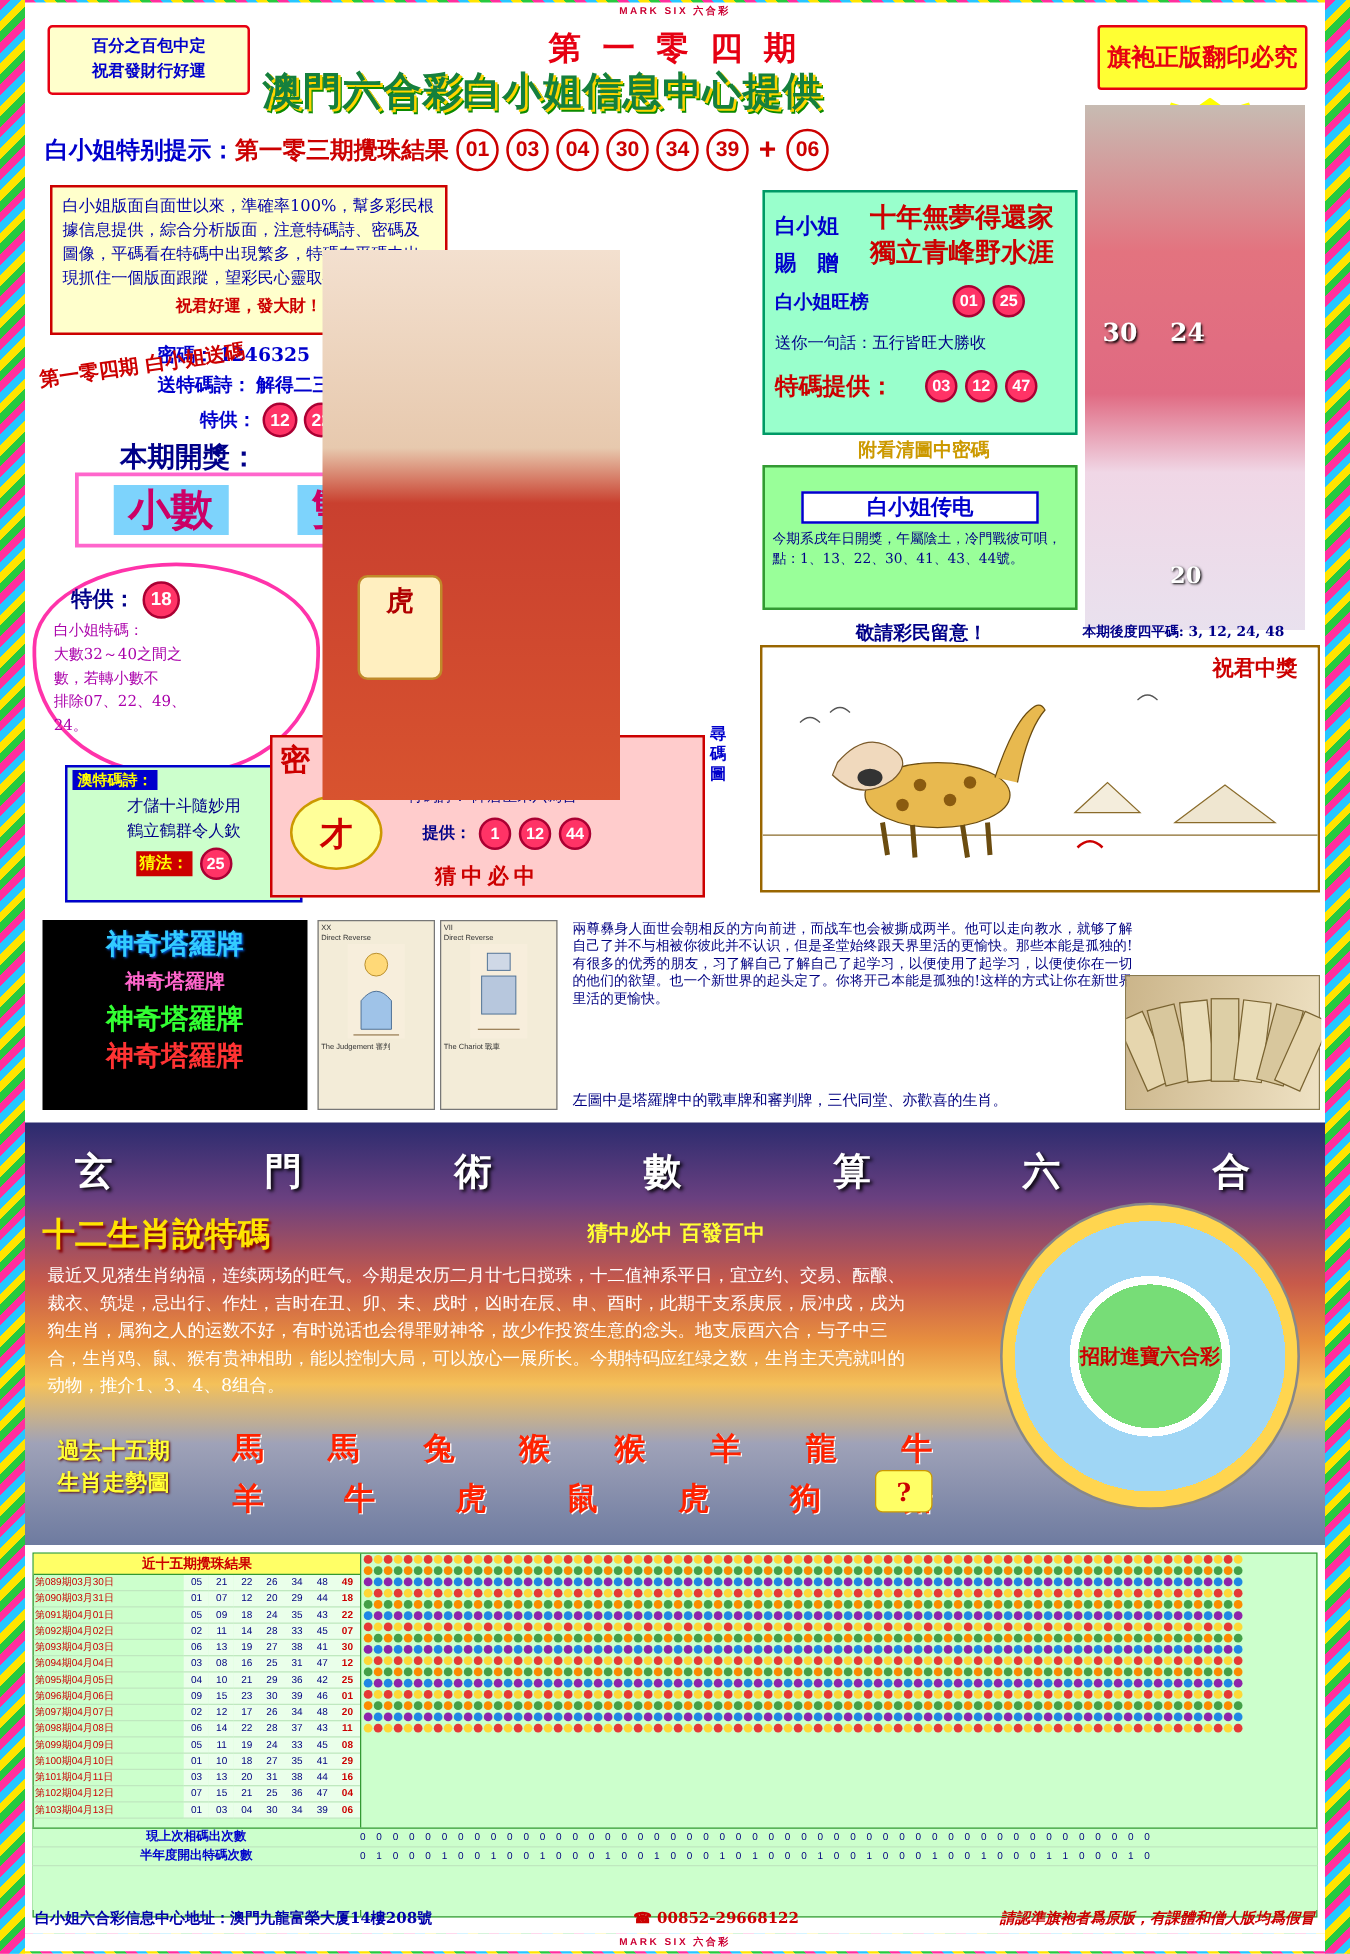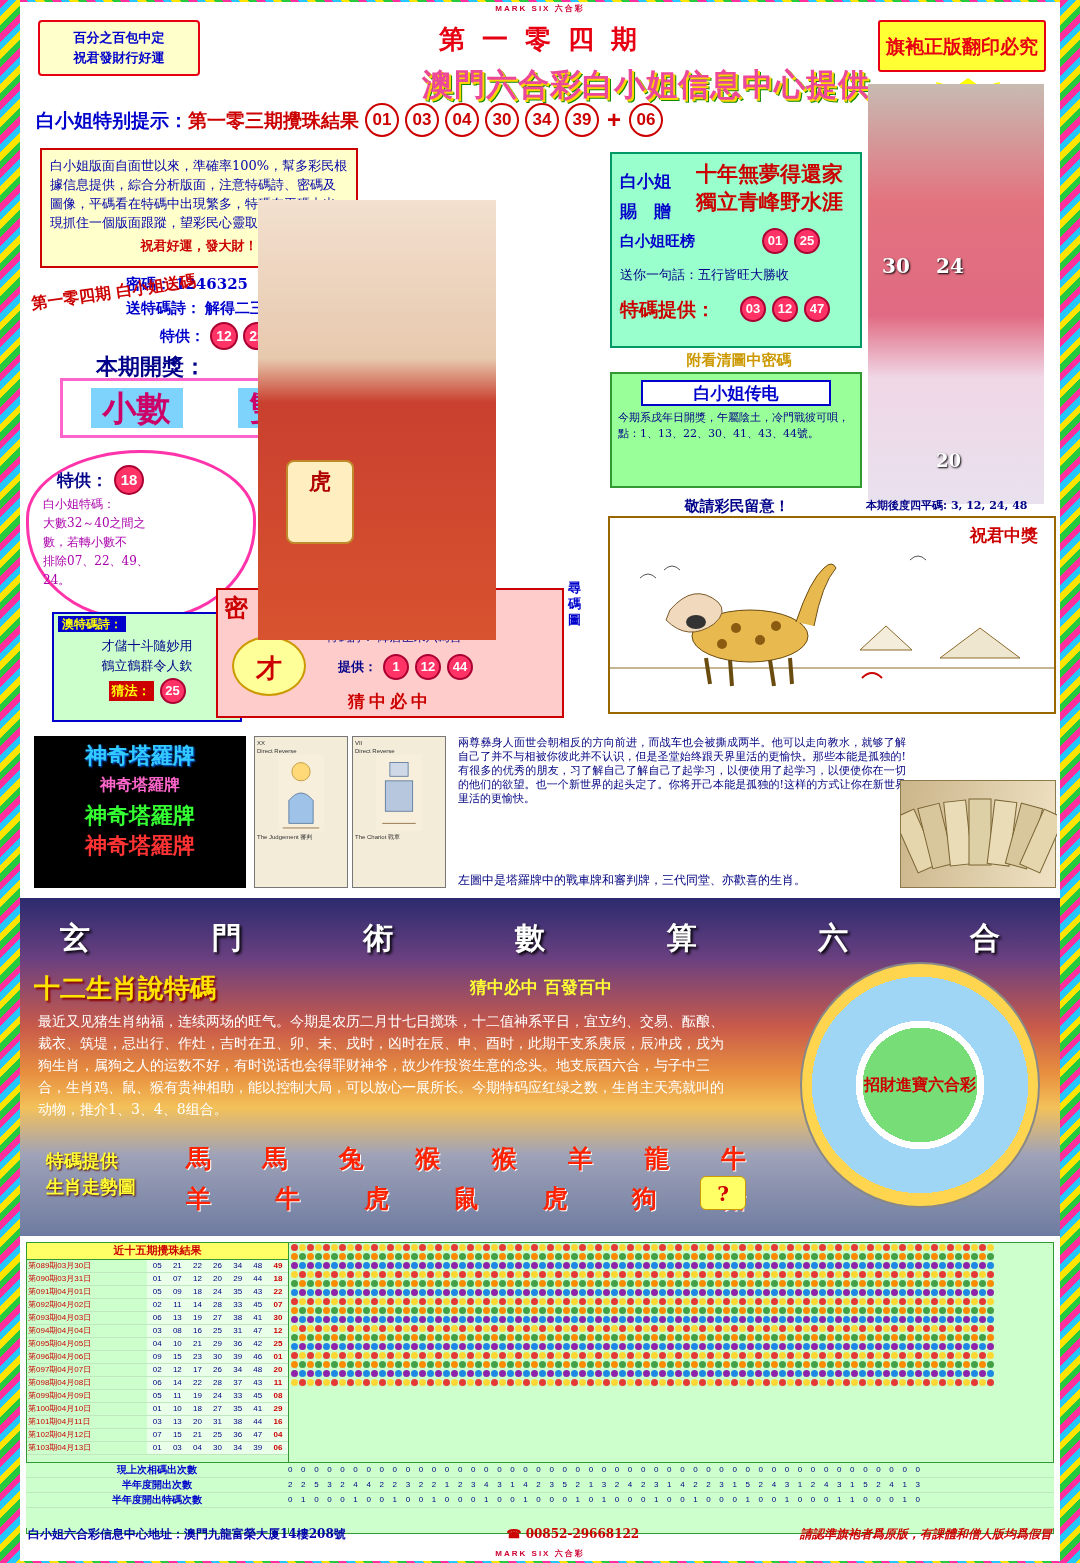--- a/index.html
+++ b/index.html
@@ -26,23 +26,23 @@
     background:#fff;
     font:8px/14px "Liberation Sans",sans-serif; color:#cc0033; letter-spacing:2px;
     overflow:hidden; white-space:nowrap; text-align:center;
   }
   .markband span { margin:0 26px; font-weight:bold; }
 
   
   .issue { position:absolute; left:370px; top:24px; width:340px; text-align:center;
      font:bold 26px/30px "DejaVu Serif",serif; color:#e60012;
      letter-spacing:4px; }
-  .mainTitle { position:absolute; left:210px; top:65px; width:660px; text-align:right;
+  .mainTitle { position:absolute; left:210px; top:54px; width:660px; text-align:left;
      font:bold 31px/38px "DejaVu Serif",serif;
-     color:#ec4899; letter-spacing:1px;
+     color:#15803d; letter-spacing:1px;
      text-shadow:2px 2px 0 #ffd400, 3px 3px 0 #0b8a00;
   }
   .topLeftBox { position:absolute; left:38px; top:20px; width:162px; height:56px;
      border:2px solid #e60012; background:#ffffcc; border-radius:4px;
      display:flex; flex-direction:column; align-items:center; justify-content:center;
      font:bold 13px/20px "DejaVu Serif",serif; color:#0000cc; }
   .topRightBox { position:absolute; right:34px; top:20px; width:168px; height:52px;
      background:#ffff33; border:2px solid #e60012; border-radius:3px;
      display:flex; align-items:center; justify-content:center;
      font:bold 19px/22px "DejaVu Serif",serif; color:#e60012; text-align:center; }
@@ -132,21 +132,21 @@
   .rBox1 .r3 { position:absolute; left:8px; top:72px; font:bold 15px/30px "DejaVu Serif",serif; color:#0000cc;}
   .rBox1 .r4 { position:absolute; left:8px; top:108px; font:13px/26px "DejaVu Serif",serif; color:#000088;}
   .rBox1 .r5 { position:absolute; left:8px; top:140px; font:bold 19px/30px "DejaVu Serif",serif; color:#cc0000;}
   .rBox1 .bset { position:absolute; display:flex; gap:6px; }
 
   .watermarkLine { position:absolute; left:614px; top:350px; width:250px; text-align:center;
      font:bold 15px/20px "DejaVu Serif",serif; color:#cc9900; }
 
   .rBox2 { position:absolute; left:610px; top:372px; width:252px; height:116px;
      background:#99ff99; border:2px solid #339933; }
-  .rBox2 .tbox { margin:6px auto 4px; width:190px; height:26px; background:#fff;
+  .rBox2 .tbox { margin:19px auto 4px; width:190px; height:26px; background:#fff;
      border:2px solid #0000cc; color:#0000cc; text-align:center;
      font:bold 17px/22px "DejaVu Serif",serif; }
   .rBox2 p { margin:2px 6px; font:11px/16px "DejaVu Serif",serif; color:#000088; }
 
   .noticeLine { position:absolute; left:610px; top:496px; width:254px; text-align:center;
      font:bold 15px/20px "DejaVu Serif",serif; color:#000088; }
   .footerOdds { position:absolute; left:866px; top:498px; width:190px;
      font:bold 11px/16px "DejaVu Serif",serif; color:#000088; }
 
   .giraffeBox { position:absolute; left:608px; top:516px; width:448px; height:198px;
@@ -467,21 +467,21 @@
     <div class="zt">十二生肖說特碼</div>
     <p>最近又见猪生肖纳福，连续两场的旺气。今期是农历二月廿七日搅珠，十二值神系平日，宜立约、交易、酝酿、裁衣、筑堤，忌出行、作灶，吉时在丑、卯、未、戌时，凶时在辰、申、酉时，此期干支系庚辰，辰冲戌，戌为狗生肖，属狗之人的运数不好，有时说话也会得罪财神爷，故少作投资生意的念头。地支辰酉六合，与子中三合，生肖鸡、鼠、猴有贵神相助，能以控制大局，可以放心一展所长。今期特码应红绿之数，生肖主天亮就叫的动物，推介1、3、4、8组合。</p>
   </div>
   <div class="zmid">猜中必中  百發百中</div>
 
   <div class="wheel">
     <div class="wc">招財進寶六合彩</div>
   </div>
 
   <div class="pastBox">
-    <div>特碼提供</div>
+    <div>過去十五期</div>
     <div>生肖走勢圖</div>
   </div>
   <div class="animRow r1">
     <span>馬</span>
     <span>馬</span>
     <span>兔</span>
     <span>猴</span>
     <span>猴</span>
     <span>羊</span>
     <span>龍</span>
@@ -2099,24 +2099,20 @@
         </div>
       </div>
   </div>
 
   <div class="sumTable">
     <div class="row">
       <div class="rl">現上次相碼出次數</div>
       <div class="rv">0 0 0 0 0 0 0 0 0 0 0 0 0 0 0 0 0 0 0 0 0 0 0 0 0 0 0 0 0 0 0 0 0 0 0 0 0 0 0 0 0 0 0 0 0 0 0 0 0</div>
     </div>
     <div class="row">
-      <div class="rl">半年度開出次數</div>
-      <div class="rv">2 2 5 3 2 4 4 2 2 3 2 2 1 2 3 4 3 1 4 2 3 5 2 1 3 2 4 2 3 1 4 2 2 3 1 5 2 4 3 1 2 4 3 1 5 2 4 1 3</div>
-    </div>
-    <div class="row">
       <div class="rl">半年度開出特碼次數</div>
       <div class="rv">0 1 0 0 0 1 0 0 1 0 0 1 0 0 0 1 0 0 1 0 0 0 1 0 1 0 0 0 1 0 0 1 0 0 0 1 0 0 1 0 0 0 1 1 0 0 0 1 0</div>
     </div>
   </div>
 
   <div class="pageFooter">
     <span>白小姐六合彩信息中心地址：澳門九龍富榮大厦14樓208號</span>
     <span class="ph">
       ☎ <span>00852-29668122</span>
     </span>

